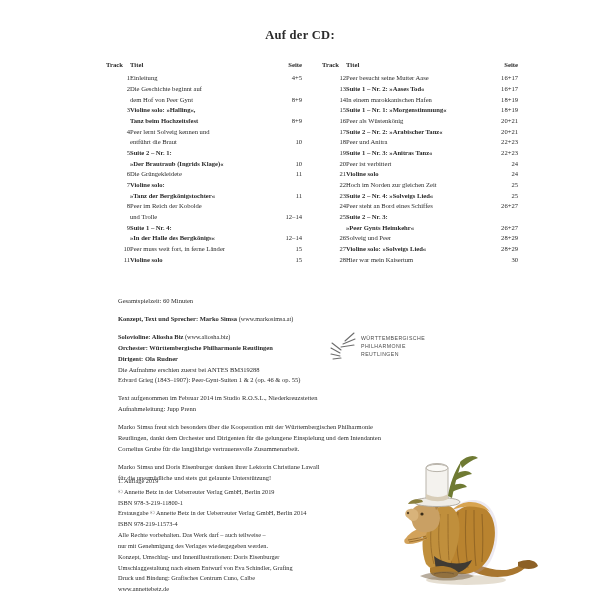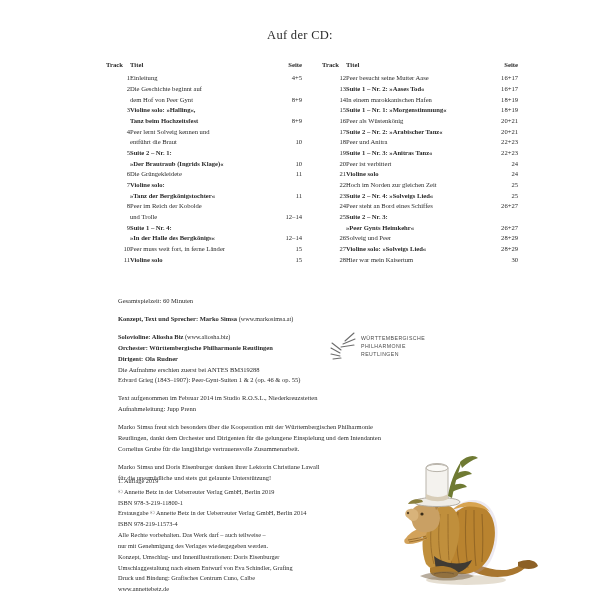--- a/index.html
+++ b/index.html
@@ -10,21 +10,21 @@
     color:#2b2b2b;
     overflow:hidden;
     position:relative;
   }
   .page{position:relative;width:600px;height:600px;}
 
   
   .cd-title{
     position:absolute;left:0;top:28px;width:600px;
     text-align:center;
-    font-size:12.5px;font-weight:normal;
+    font-size:12.5px;font-weight:bold;
     letter-spacing:.3px;
   }
 
   
   .tracklists{
     position:absolute;left:106px;top:60px;width:412px;
     display:flex;justify-content:space-between;
   }
   .tracklist{width:196px;}
   table.tl{border-collapse:collapse;width:100%;font-size:6.6px;line-height:1.62;}

